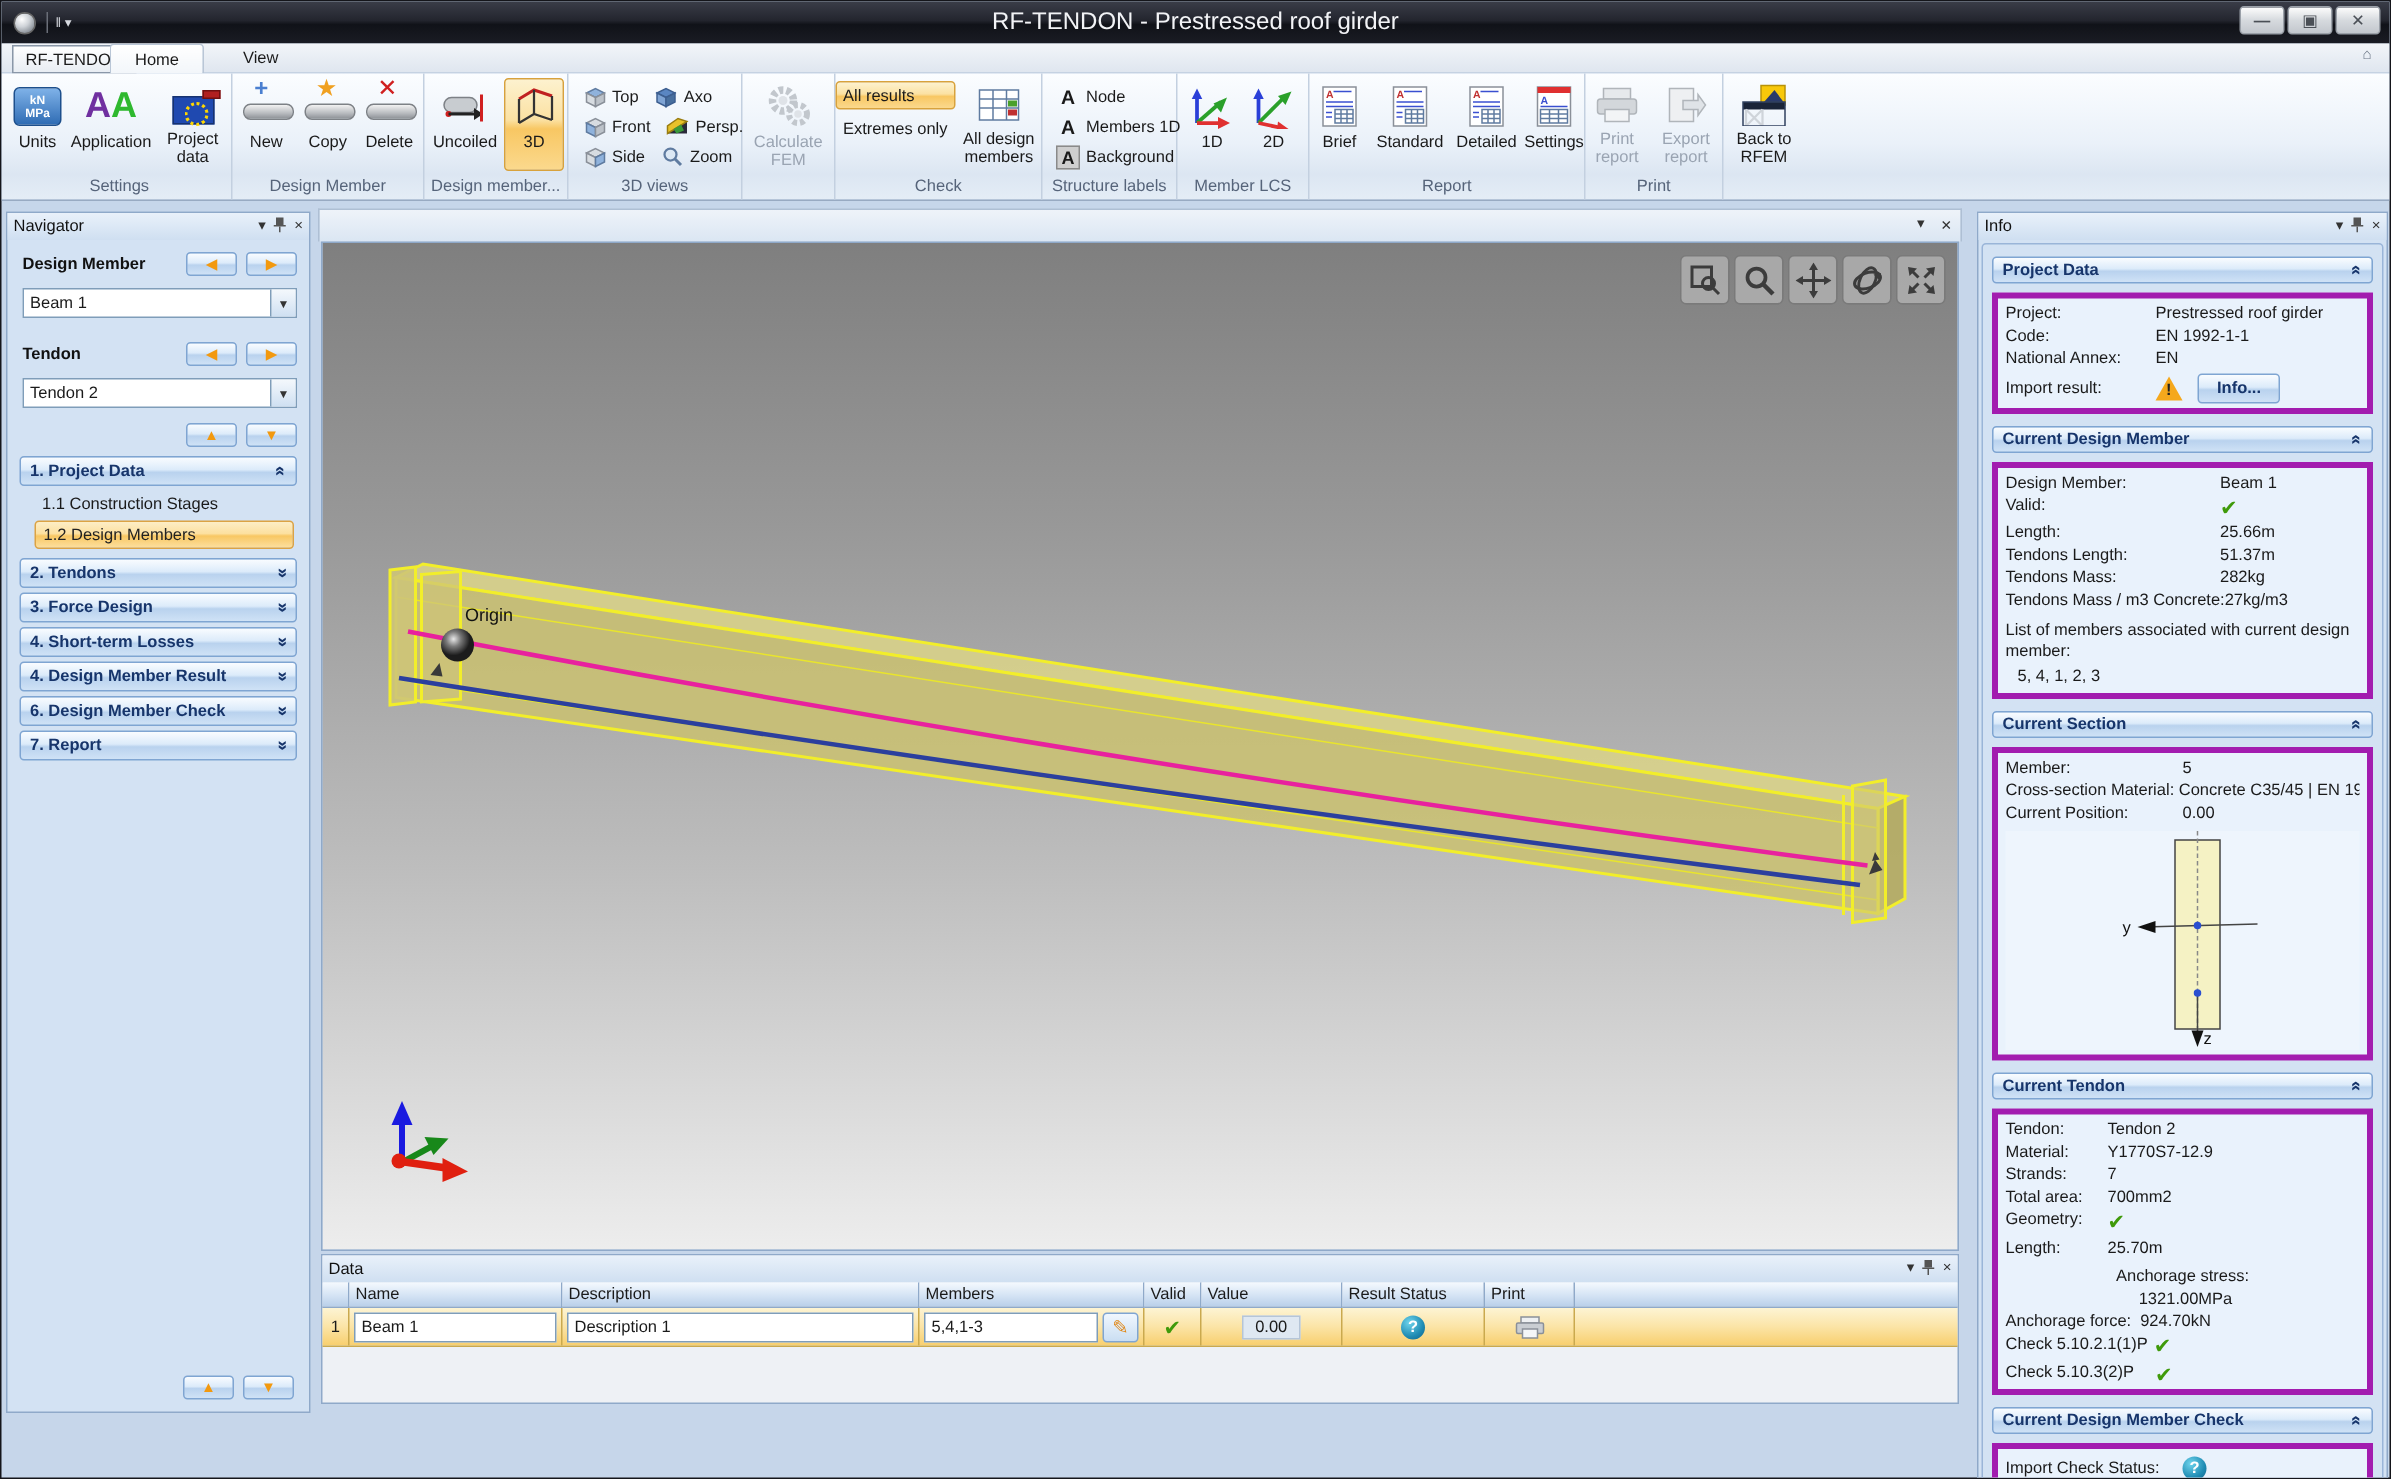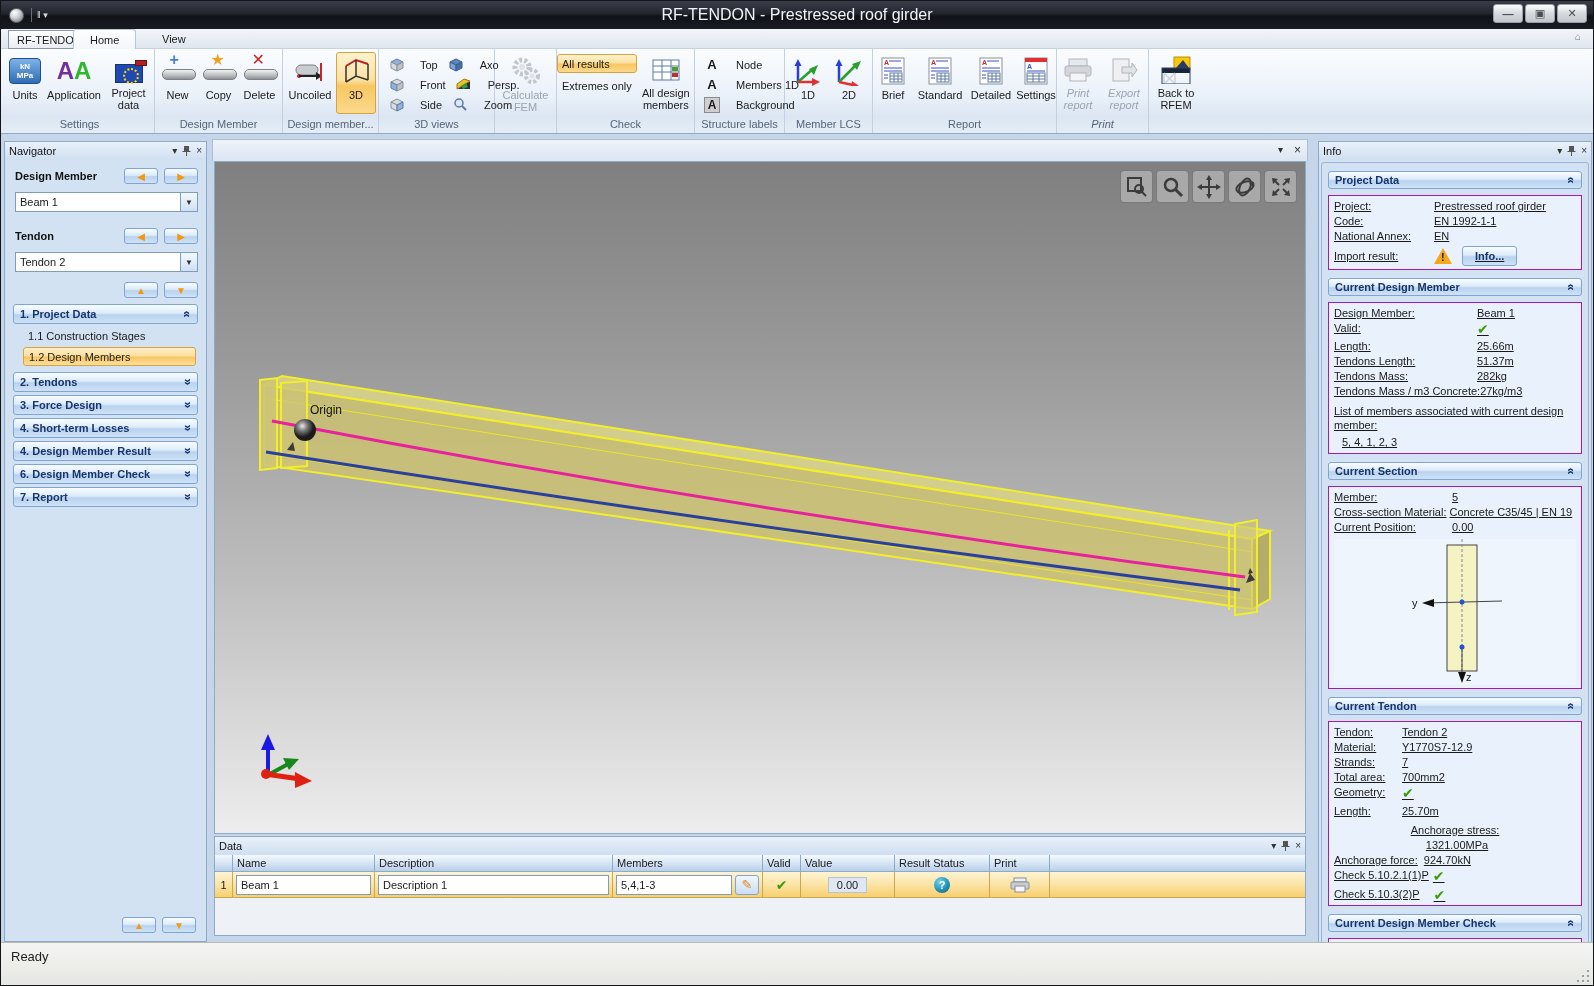--- a/index.html
+++ b/index.html
@@ -24,21 +24,21 @@
 
   
   .ribbon{position:absolute;left:0;top:48px;width:100%;height:85px;background:linear-gradient(#fbfdff 0%,#eaf1f9 55%,#dce6f2 80%,#e4edf6 100%);border-bottom:1px solid #98aac2;display:flex;align-items:stretch;padding-left:4px;}
   .rgroup{position:relative;height:100%;border-right:1px solid #c3d0e0;display:flex;flex-direction:column;}
   .rg-content{flex:1;display:flex;align-items:flex-start;justify-content:center;padding-top:3px;gap:1px;}
   .rg-label{height:16px;text-align:center;color:#56647a;font-size:11px;line-height:14px;}
   .bigbtn{display:flex;flex-direction:column;align-items:center;justify-content:flex-start;min-width:40px;padding:2px 2px;border:1px solid transparent;border-radius:3px;height:62px;}
   .bigbtn .cap{text-align:center;line-height:12px;margin-top:2px;}
   .bigbtn.toggled,.smallbtn.toggled{background:linear-gradient(#fdf2cf,#fbe1a2 45%,#f8c763 55%,#fbd98d);border:1px solid #d8a23c;}
   .bigbtn.disabled,.smallbtn.disabled{color:#9aa4b2;}
-  .smallbtn{display:flex;align-items:center;gap:16px;height:19px;padding:0 4px;border:1px solid transparent;border-radius:3px;white-space:nowrap;}
+  .smallbtn{display:flex;align-items:center;gap:4px;height:19px;padding:0 4px;border:1px solid transparent;border-radius:3px;white-space:nowrap;}
   .icon32{width:32px;height:32px;display:flex;align-items:center;justify-content:center;}
   .icon16{width:16px;height:16px;display:flex;align-items:center;justify-content:center;flex:none;}
 
   .units-chip{width:32px;height:26px;border-radius:4px;background:linear-gradient(#7fb2e8,#2f6cb4);border:1px solid #1d4f8c;color:#fff;font-size:8px;font-weight:bold;line-height:9px;text-align:center;display:flex;flex-direction:column;justify-content:center;}
   .app-aa{font-size:24px;font-weight:bold;line-height:26px;}
   .app-aa .a1{color:#7030a0;}
   .app-aa .a2{color:#2eb82e;}
   .euflag{width:28px;height:19px;background:#1f49b0;border:1px solid #163270;position:relative;margin-top:6px;}
   .euflag::after{content:"";position:absolute;left:7px;top:3px;width:12px;height:12px;border-radius:50%;border:2px dotted #ffd700;}
   .euflag::before{content:"";position:absolute;right:-5px;top:-5px;width:10px;height:4px;background:#b02020;border:1px solid #701010;}
@@ -68,21 +68,21 @@
 
   
   .navitem{height:20px;display:flex;align-items:center;padding:0 6px;margin:3px 8px 0 8px;font-size:11px;}
   .navitem .sp{flex:1;}
   .chev{color:#17356b;font-weight:bold;font-size:12px;display:inline-block;}
   .chev.up{transform:rotate(90deg);}
   .chev.down{transform:rotate(-90deg);}
   .subitem{height:19px;display:flex;align-items:center;margin:2px 10px 0 18px;padding:0 5px;font-size:11px;}
 
   
-  .ibox{margin:6px 6px 0 6px;border:1px solid #a21caf;background:#e9f2fc;padding:3px 5px;text-decoration:underline;}
+  .ibox{margin:6px 6px 0 6px;border:4px solid #a21caf;background:#e9f2fc;padding:3px 5px;}
   .isec-h{margin:8px 6px 0 6px;height:18px;display:flex;align-items:center;padding:0 6px;font-size:11px;}
   .isec-h .sp{flex:1;}
   .irow{display:flex;align-items:center;line-height:15px;min-height:15px;}
   .irow .l140{width:143px;flex:none;}
   .irow .l100{width:100px;flex:none;}
   .irow .l65{width:68px;flex:none;}
   .irow .l118{width:118px;flex:none;}
   .check{color:#3f9a0a;font-size:14px;font-weight:bold;line-height:12px;}
   .qbadge{width:16px;height:16px;border-radius:50%;background:radial-gradient(circle at 35% 30%,#6fd4ec,#1f8cb4 60%,#0f5f86);color:#fff;font-weight:bold;font-size:11px;display:flex;align-items:center;justify-content:center;}
   .warn{position:relative;width:0;height:0;border-left:9px solid transparent;border-right:9px solid transparent;border-bottom:16px solid #f5a81c;}
@@ -450,21 +450,21 @@
                 <line x1="9" y1="16" x2="9" y2="25" stroke="#5f7ba0"></line>
                 <line x1="15" y1="16" x2="15" y2="25" stroke="#5f7ba0"></line>
               </svg>
           </span>
           <span class="cap">Settings</span>
         </div>
       </div>
       <div class="rg-label">Report</div>
     </div>
 
-    <div class="rgroup" style="width:92px;font-style:italic;">
+    <div class="rgroup" style="width:92px;">
       <div class="rg-content">
         <div class="bigbtn disabled">
           <span class="icon32">
             <svg width="30" height="26">
                 <rect x="6" y="2" width="18" height="7" fill="#e6e9ec" stroke="#b0b5ba"></rect>
                 <rect x="2" y="9" width="26" height="10" rx="2" fill="#d3d7db" stroke="#b0b5ba"></rect>
                 <rect x="7" y="16" width="16" height="8" fill="#f2f4f6" stroke="#b0b5ba"></rect>
               </svg>
           </span>
           <span class="cap">Print report</span>
@@ -911,25 +911,14 @@
       <div class="ibox">
         <div class="irow" style="min-height:20px;">
             <span class="l118">Import Check Status:</span>
             <span class="qbadge">?</span>
           </div>
 
       </div>
     </div>
   </div>
 
-  <div class="statusbar">
-    <span>Ready</span>
-    <div class="grip">
-      <i style="right:0;bottom:0;"></i>
-        <i style="right:5px;bottom:0;"></i>
-        <i style="right:0;bottom:5px;"></i>
-        <i style="right:10px;bottom:0;"></i>
-        <i style="right:0;bottom:10px;"></i>
-        <i style="right:5px;bottom:5px;"></i>
-    </div>
-  </div>
 
 </div>
 
 </body></html>

